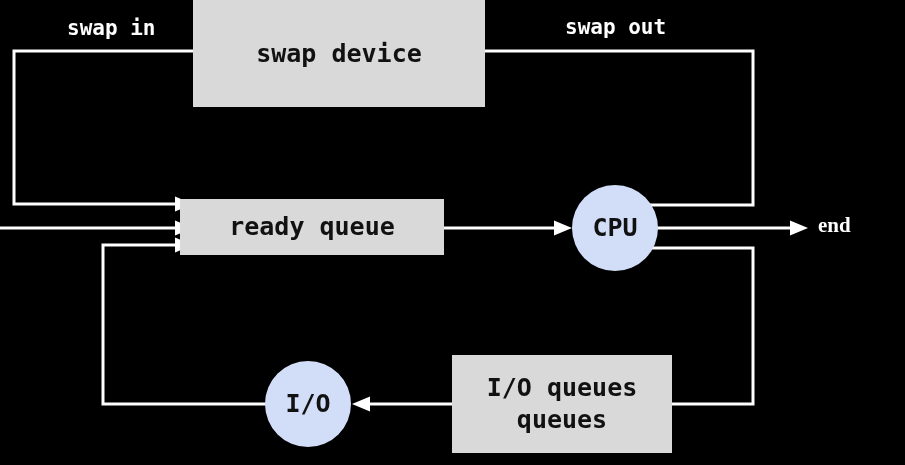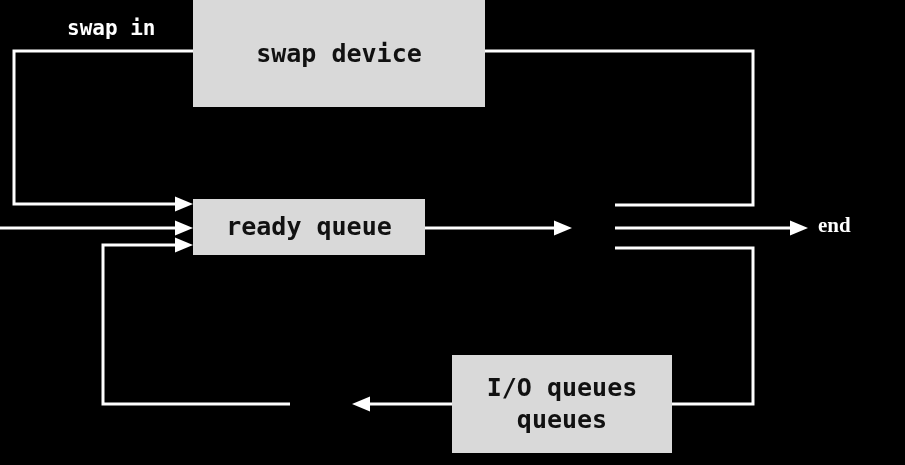--- a/index.html
+++ b/index.html
@@ -39,21 +39,21 @@
     text-align: center;
     color: var(--text-dark, #111111);
     font-weight: bold;
     font-size: 25px;
     line-height: 32px;
   }
   .box { background: var(--box-fill, #d9d9d9); }
   .circle { background: var(--circle-fill, #d2def7); border-radius: 50%; }
 
   #swap-device   { left: 193px; top: 0;     width: 292px; height: 107px; }
-  #ready-queue   { left: 193px; top: 199px; width: 232px; height: 56px;  }
+  #ready-queue   { left: 180px; top: 199px; width: 264px; height: 56px;  }
   #io-waiting    { left: 452px; top: 355px; width: 220px; height: 98px;  }
   #cpu           { left: 572px; top: 185px; width: 86px;  height: 86px;  }
   #io            { left: 265px; top: 361px; width: 86px;  height: 86px;  }
 
   .edge-label {
     position: absolute;
     z-index: 2;
     color: var(--text-light, #ffffff);
     font-weight: bold;
     font-size: 21px;
@@ -98,20 +98,27 @@
   </div>
 
   <div class="node box" id="ready-queue">
     <span>ready queue</span>
   </div>
 
   <div class="node box" id="io-waiting">
     <span>I/O queues queues</span>
   </div>
 
+  <div class="node circle" id="cpu">
+    <span>CPU</span>
+  </div>
 
+  <div class="node circle" id="io">
+    <span>I/O</span>
+  </div>
 
   <div class="edge-label" id="swap-in-label">swap in</div>
 
+  <div class="edge-label" id="swap-out-label">swap out</div>
 
   <div class="edge-label" id="end-label">end</div>
 
 </div>
 
 </body></html>

